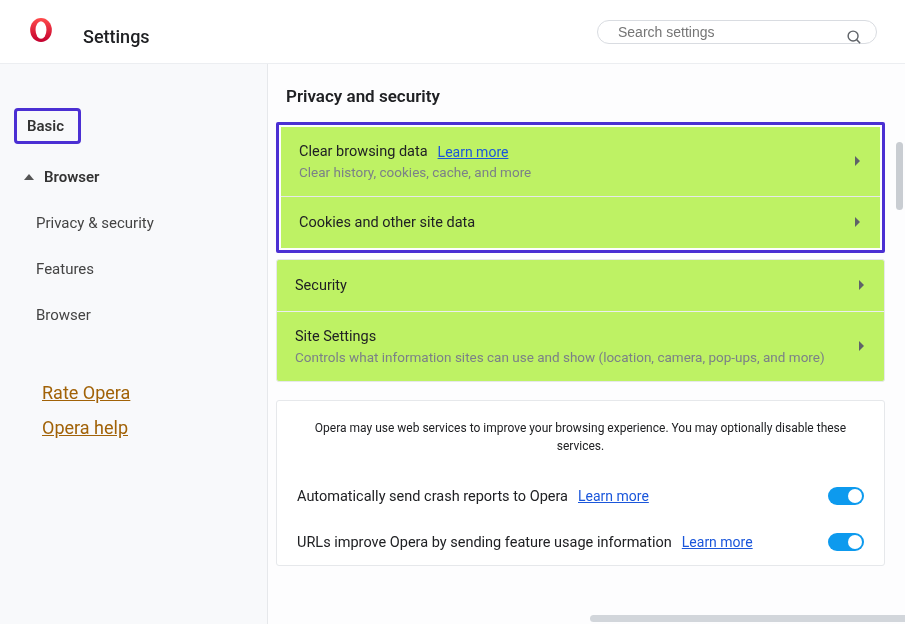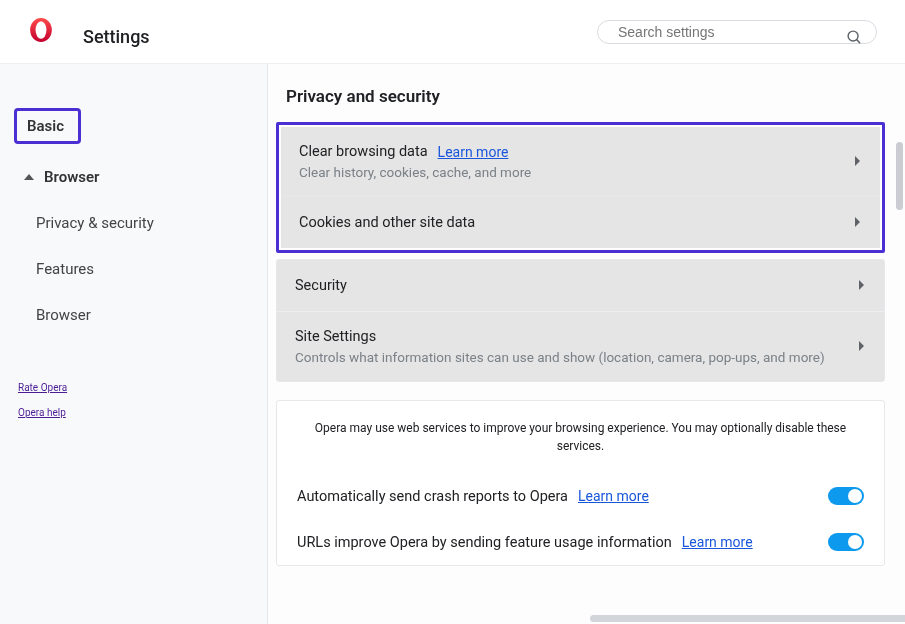--- a/index.html
+++ b/index.html
@@ -54,31 +54,31 @@
   .sidebar-basic {
     font-weight: 600;
     color:#333;
     border:3px solid #4b2fd3;
     padding:6px 14px 6px 10px;
   }
   .sidebar-advanced { font-weight:600; margin-top:16px; }
   .sidebar-sub { padding-left:22px; font-weight:400; color:#444; margin-top:8px; }
   .chev-up { display:inline-block; width:0; height:0; border-left:5px solid transparent; border-right:5px solid transparent; border-bottom:6px solid #555; margin-right:4px; }
 
-  .sidebar-link { display:block; margin-top:22px; margin-left:4px; color:#4c1d95; font-size:10px; text-decoration:underline; cursor:pointer;}
+  .sidebar-link { display:block; margin-top:22px; margin-left:28px; color:#a16207; font-size:18px; text-decoration:underline; cursor:pointer;}
   .sidebar-link + .sidebar-link { margin-top:14px; }
   .sidebar-sublist{ margin-top:4px;}
   .sidebar-sublist .sidebar-sub{ margin-top:12px;}
 
   
   .main { flex:1; overflow-y:auto; position:relative; background:#fdfdfe; }
   .section-title { font-size:17px; font-weight:600; color:#202124; padding:22px 0 16px 10px; }
 
   .card {
-    background:#e5e5e5;
+    background:#bef264;
     border:1px solid #e6e8eb;
     border-radius:3px;
     margin-bottom:18px;
   }
   .row {
     display:flex; align-items:center;
     padding:16px 18px;
     border-top:1px solid #eceef1;
     cursor:pointer;
     position:relative;

